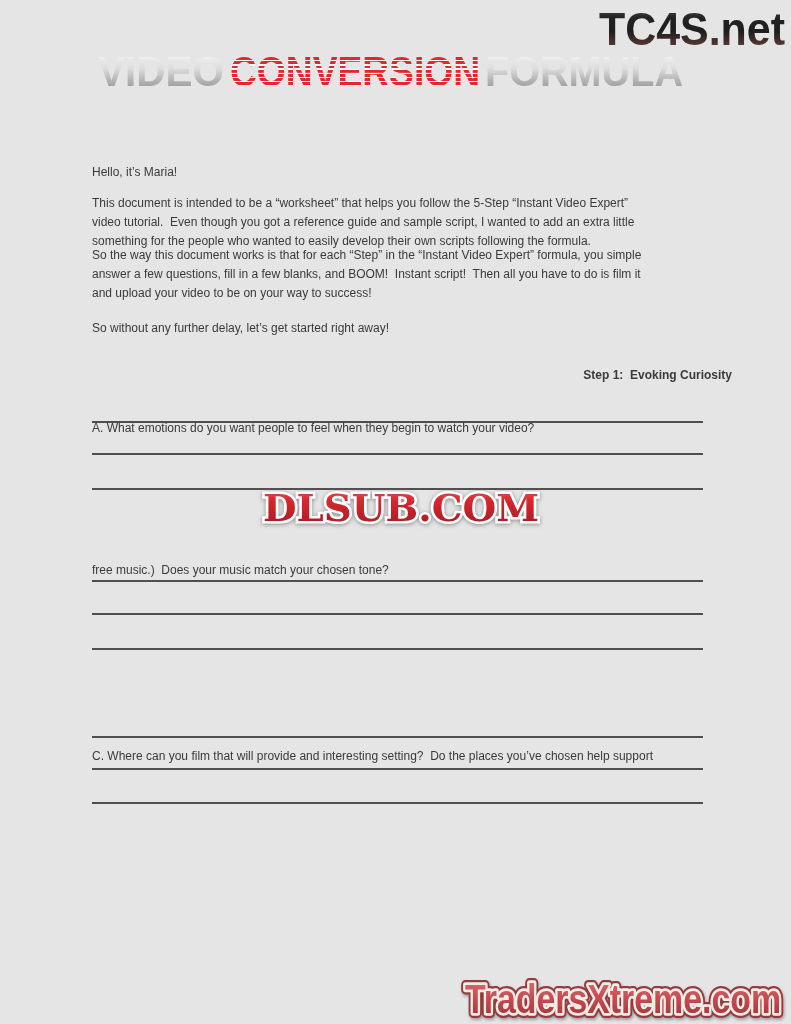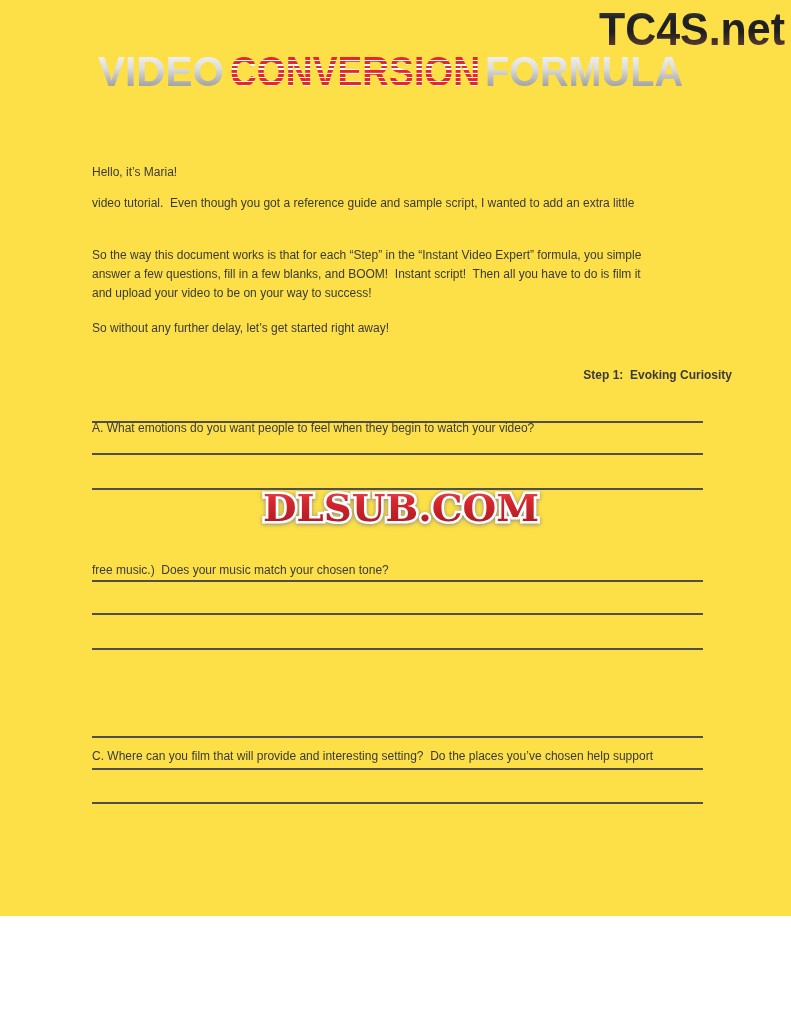--- a/index.html
+++ b/index.html
@@ -1,20 +1,20 @@
 <!DOCTYPE html>
 <html><head>
 <meta charset="utf-8">
 <style>
   html, body { margin: 0; padding: 0; background: #ffffff; }
   .page {
     position: relative;
     width: 791px;
-    height: 916px;
-    background: #fde047;
+    height: 1024px;
+    background: #e5e5e5;
     overflow: hidden;
     font-family: "Liberation Sans", sans-serif;
   }
   svg { position: absolute; display: block; }
   .tc4s-svg    { top: 4px;   left: 596px; }
   .header-svg  { top: 45px;  left: 92px;  }
   .dlsub-svg   { top: 481px; left: 246px; z-index: 5; }
   .tx-svg      { top: 976px; left: 455px; }
 
   .tblock {
@@ -83,21 +83,23 @@
     <text class="svgtext" x="6" y="41" font-size="43" textLength="126" lengthAdjust="spacingAndGlyphs" fill="url(#gSilver)">VIDEO</text>
     <text class="svgtext" x="138" y="41" font-size="43" textLength="250" lengthAdjust="spacingAndGlyphs" fill="url(#gStripe)">CONVERSION</text>
     <text class="svgtext" x="393" y="41" font-size="43" textLength="198" lengthAdjust="spacingAndGlyphs" fill="url(#gSilver)">FORMULA</text>
   </svg>
 
   <div class="tblock" style="top:120px">
     <div class="tline">Hello, it’s Maria!</div>
   </div>
 
   <div class="tblock" style="top:151px">
+    <div class="tline">This document is intended to be a “worksheet” that helps you follow the 5-Step “Instant Video Expert”</div>
     <div class="tline">video tutorial.  Even though you got a reference guide and sample script, I wanted to add an extra little</div>
+    <div class="tline">something for the people who wanted to easily develop their own scripts following the formula.</div>
   </div>
 
   <div class="tblock" style="top:203px">
     <div class="tline">So the way this document works is that for each “Step” in the “Instant Video Expert” formula, you simple</div>
     <div class="tline">answer a few questions, fill in a few blanks, and BOOM!  Instant script!  Then all you have to do is film it</div>
     <div class="tline">and upload your video to be on your way to success!</div>
   </div>
 
   <div class="tblock" style="top:276px">
     <div class="tline">So without any further delay, let’s get started right away!</div>

